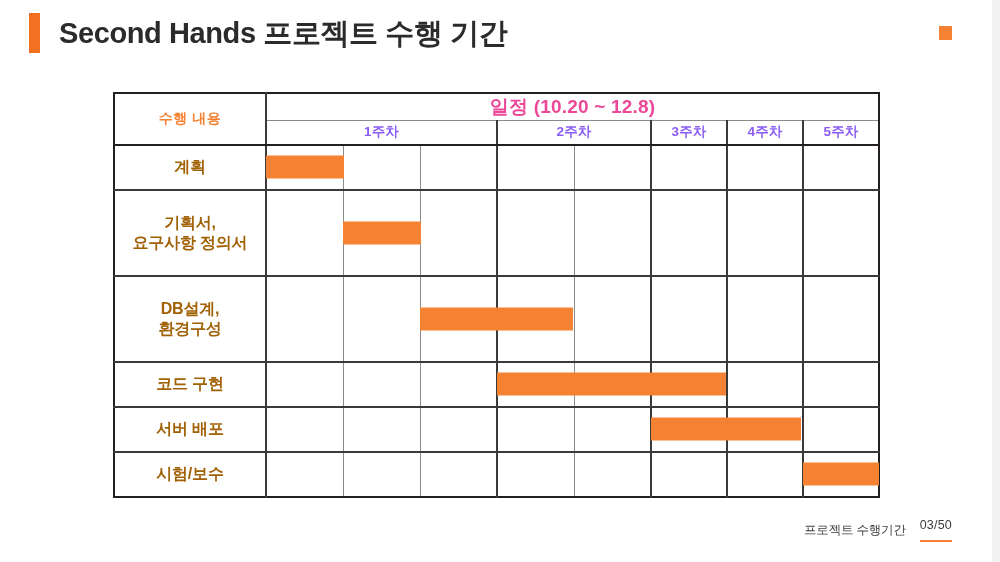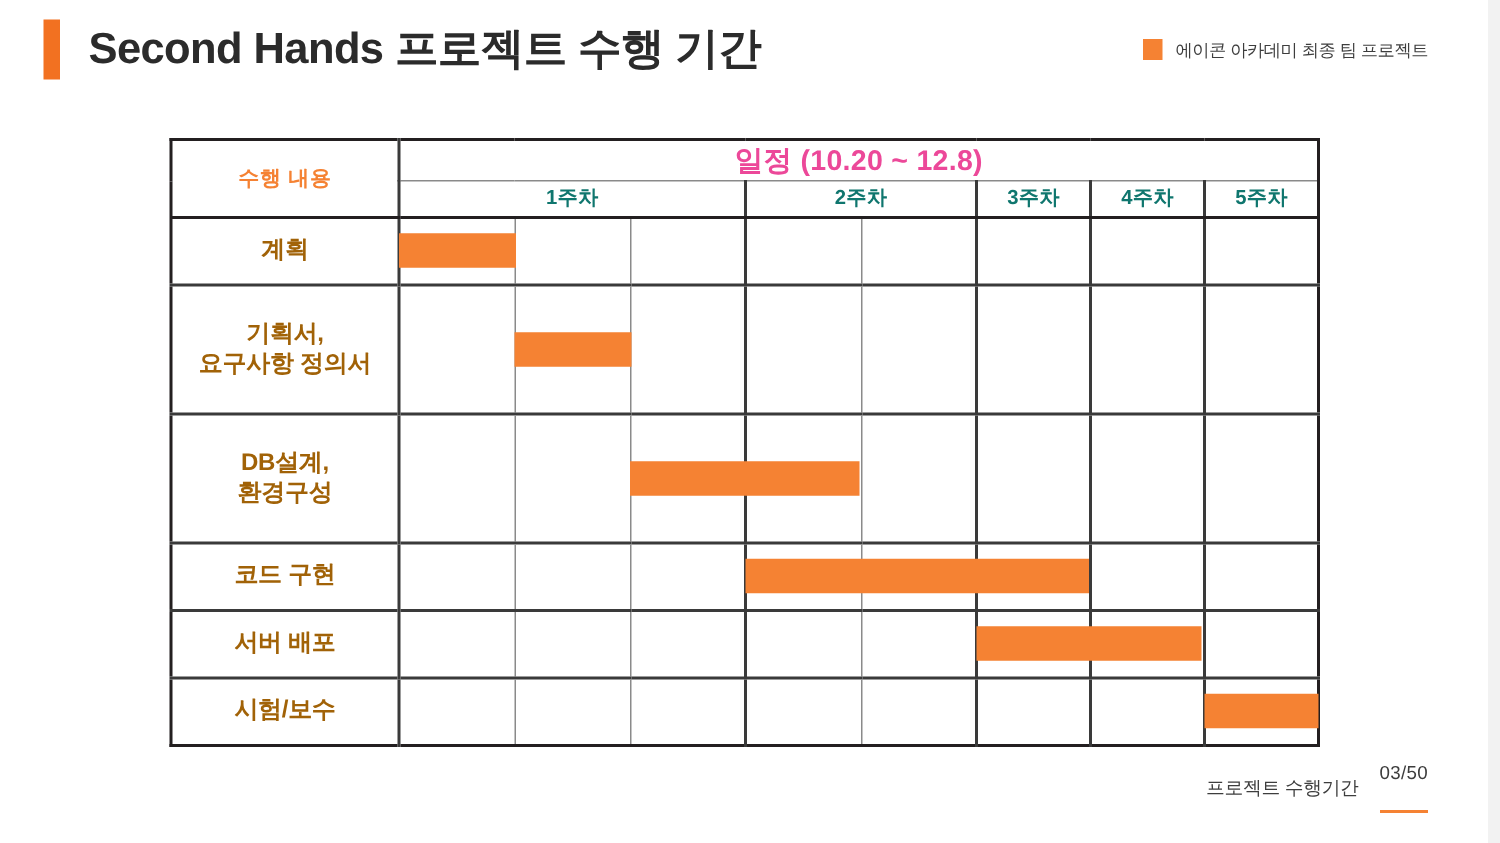--- a/index.html
+++ b/index.html
@@ -121,21 +121,21 @@
     font-size: 19px;
     font-weight: bold;
     color: #ec4899;
     height: 27px;
     letter-spacing: 0.2px;
   }
 
   th.week-head {
     font-size: 13.5px;
     font-weight: bold;
-    color: #0f766e;
+    color: #8b5cf6;
     height: 24px;
     border-bottom: 2.5px solid #231f20 !important;
     letter-spacing: 0.2px;
     margin-left: 20px;
   }
 
   td.task-cell {
     font-size: 16px;
     font-weight: bold;
     color: #a16207;
@@ -175,37 +175,36 @@
   .footer-label {
     font-size: 12.5px;
     color: #3d3d3d;
     letter-spacing: -0.2px;
   }
 
   .footer-page {
     font-size: 12.5px;
     color: #3d3d3d;
     font-weight: normal;
-    padding-bottom: 18px;
+    padding-bottom: 8px;
     border-bottom: 2px solid #F58233;
     letter-spacing: 0.2px;
   }
 </style>
 </head>
 <body>
 
 <div class="slide">
 
   <div class="header">
     <div class="title-accent"></div>
     <div class="page-title">Second Hands 프로젝트 수행 기간</div>
 
     <div class="legend">
       <span class="legend-swatch"></span>
-      <span class="legend-label">에이콘 아카데미 최종 팀 프로젝트</span>
     </div>
   </div>
 
   <div class="gantt-wrap">
     <table class="gantt">
       <colgroup>
         <col style="width:152px">
         <col style="width:77px">
           <col style="width:77px">
           <col style="width:77px">

